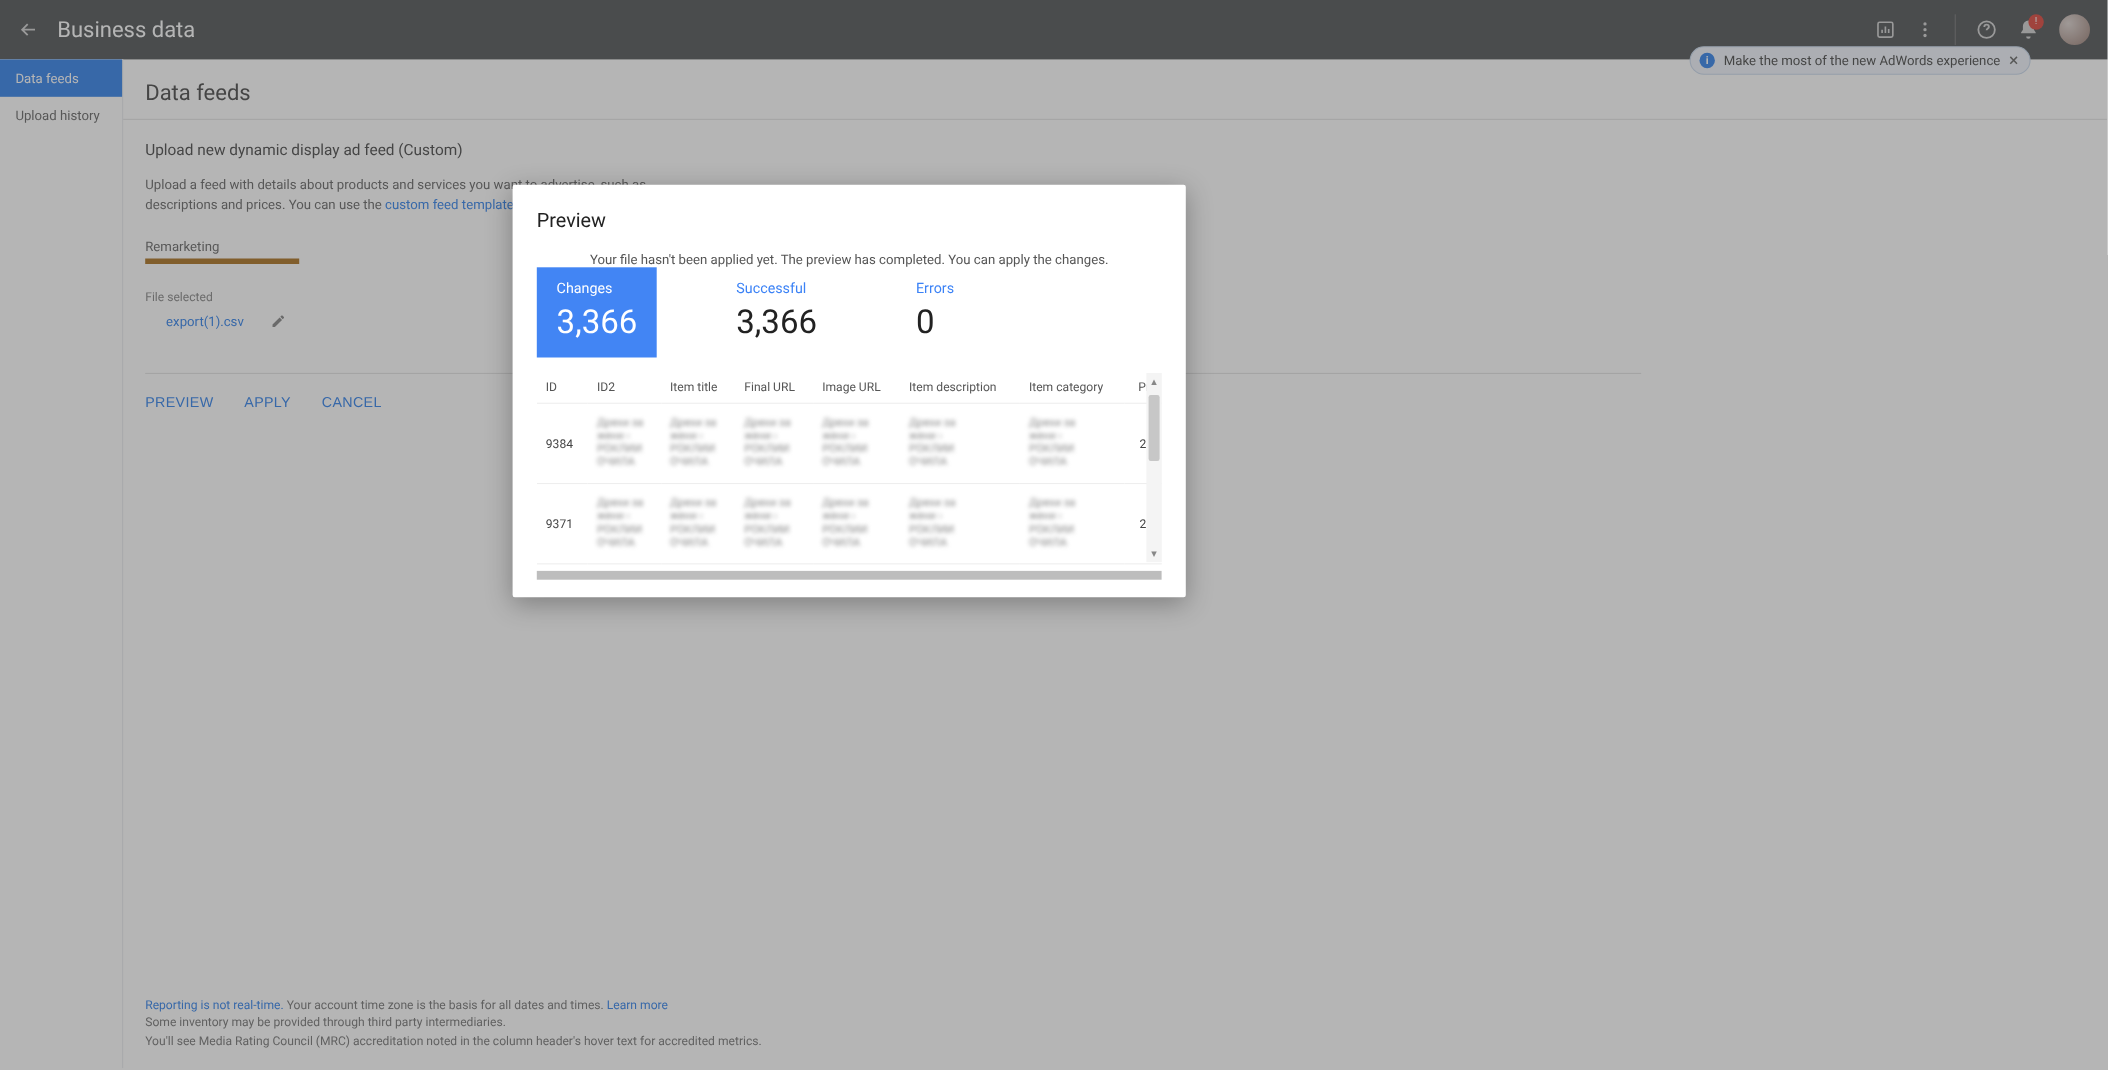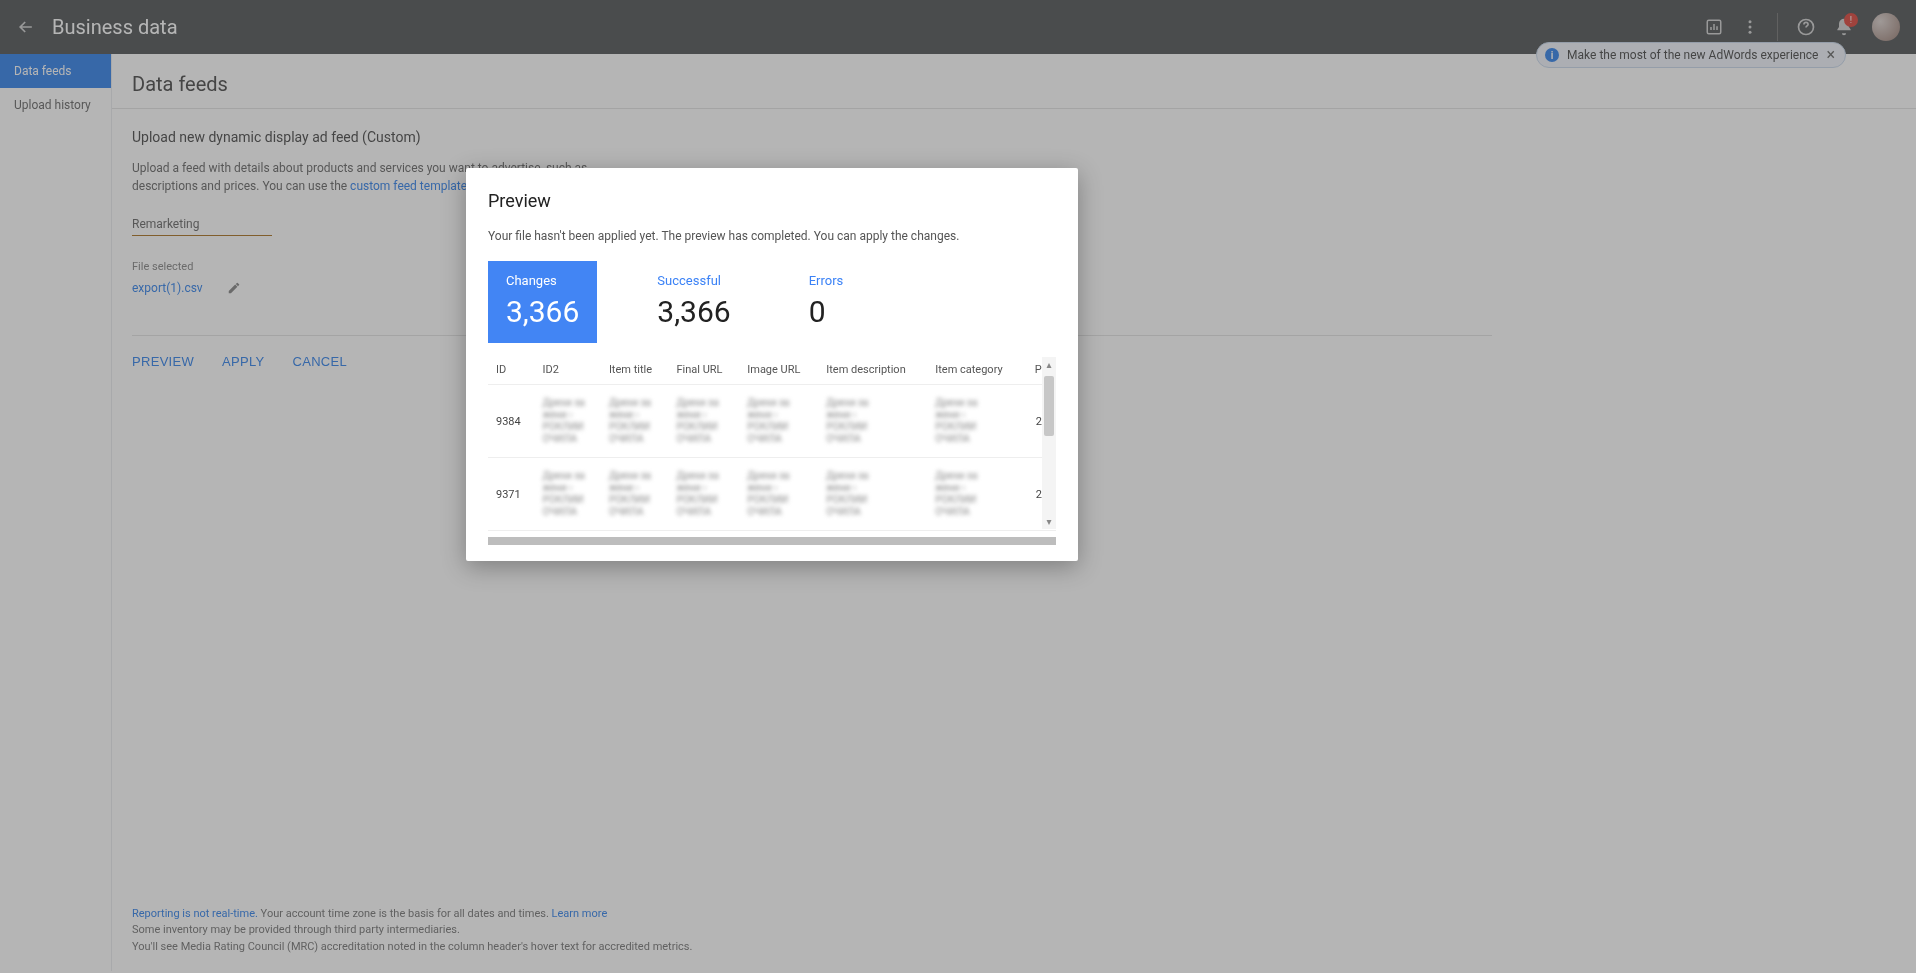--- a/index.html
+++ b/index.html
@@ -139,36 +139,37 @@
     }
     .section-desc {
       font-size: 12px;
       line-height: 1.5;
       color: #555;
       max-width: 480px;
     }
     .section-desc a { color: #1a73e8; text-decoration: none; }
     .remarketing-input {
       margin-top: 18px;
-      border-bottom: 1px solid #a16207;
+      border-bottom: 5px solid #a16207;
       width: 140px;
       font-size: 12px;
       padding: 4px 0;
       color: #555;
     }
     .file-sel-label {
       margin-top: 24px;
       font-size: 11px;
       color: #777;
     }
     .file-selected {
       margin-top: 8px;
       display: flex;
       align-items: center;
       gap: 24px;
+      margin-left: 19px;
     }
     .file-link { color: #1a73e8; font-size: 12px; }
     .pencil-icon { color: #777; cursor: pointer; }
     .action-row {
       margin-top: 40px;
       border-top: 1px solid #e0e0e0;
       padding-top: 18px;
       display: flex;
       gap: 28px;
     }
@@ -213,23 +214,23 @@
       flex-direction: column;
     }
     .modal-title {
       font-size: 18px;
       color: #222;
       margin-bottom: 18px;
     }
     .modal-subtitle {
       font-size: 12px;
       color: #555;
-      margin-bottom: 18px;
-    }
-    .stats-row { display: flex; gap: 42px; align-items: stretch; margin-bottom: 14px; }
+      text-align: center;
+    }
+    .stats-row { display: flex; gap: 54px; align-items: stretch; margin-bottom: 14px; }
     .stat-card { padding: 12px 18px 14px; }
     .stat-card.active {
       background: #4285f4;
       color: #fff;
     }
     .stat-label { font-size: 13px; margin-bottom: 6px; }
     .stat-value { font-size: 30px; font-weight: 400; }
     .stat-card.plain .stat-label { color: #3b82f6; }
     .stat-card.plain .stat-value { color: #222; }
     .details-link {

